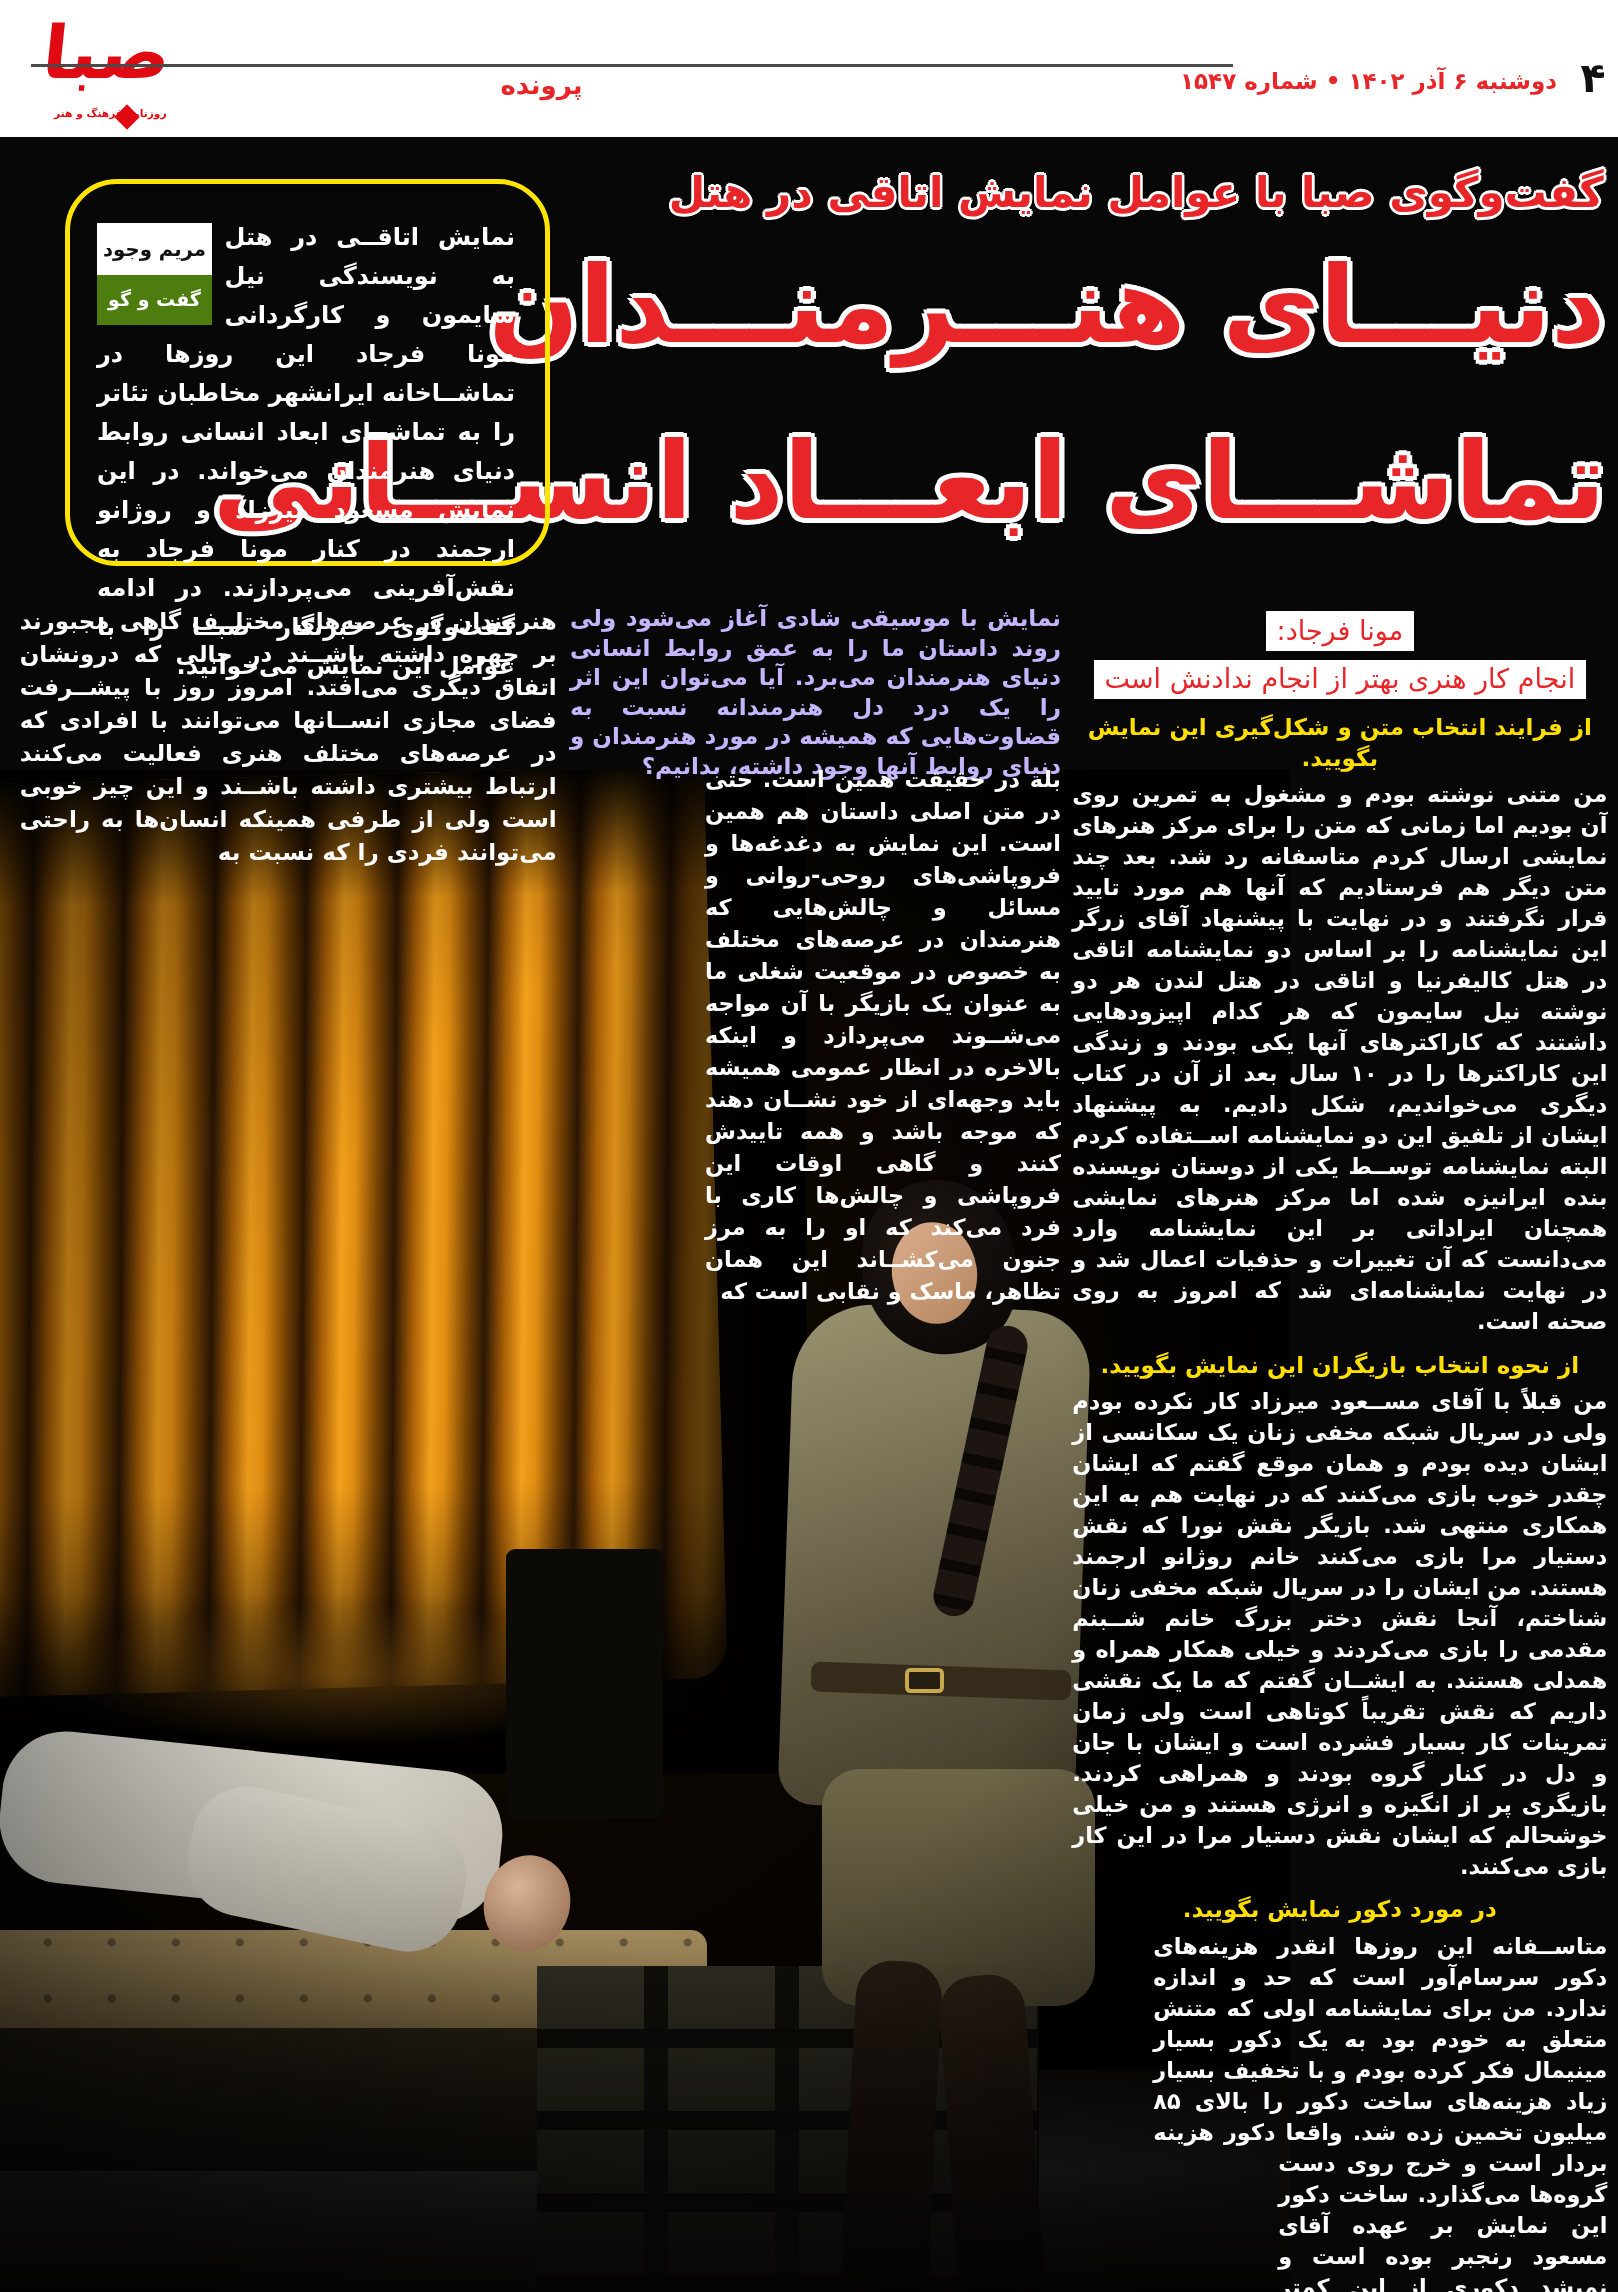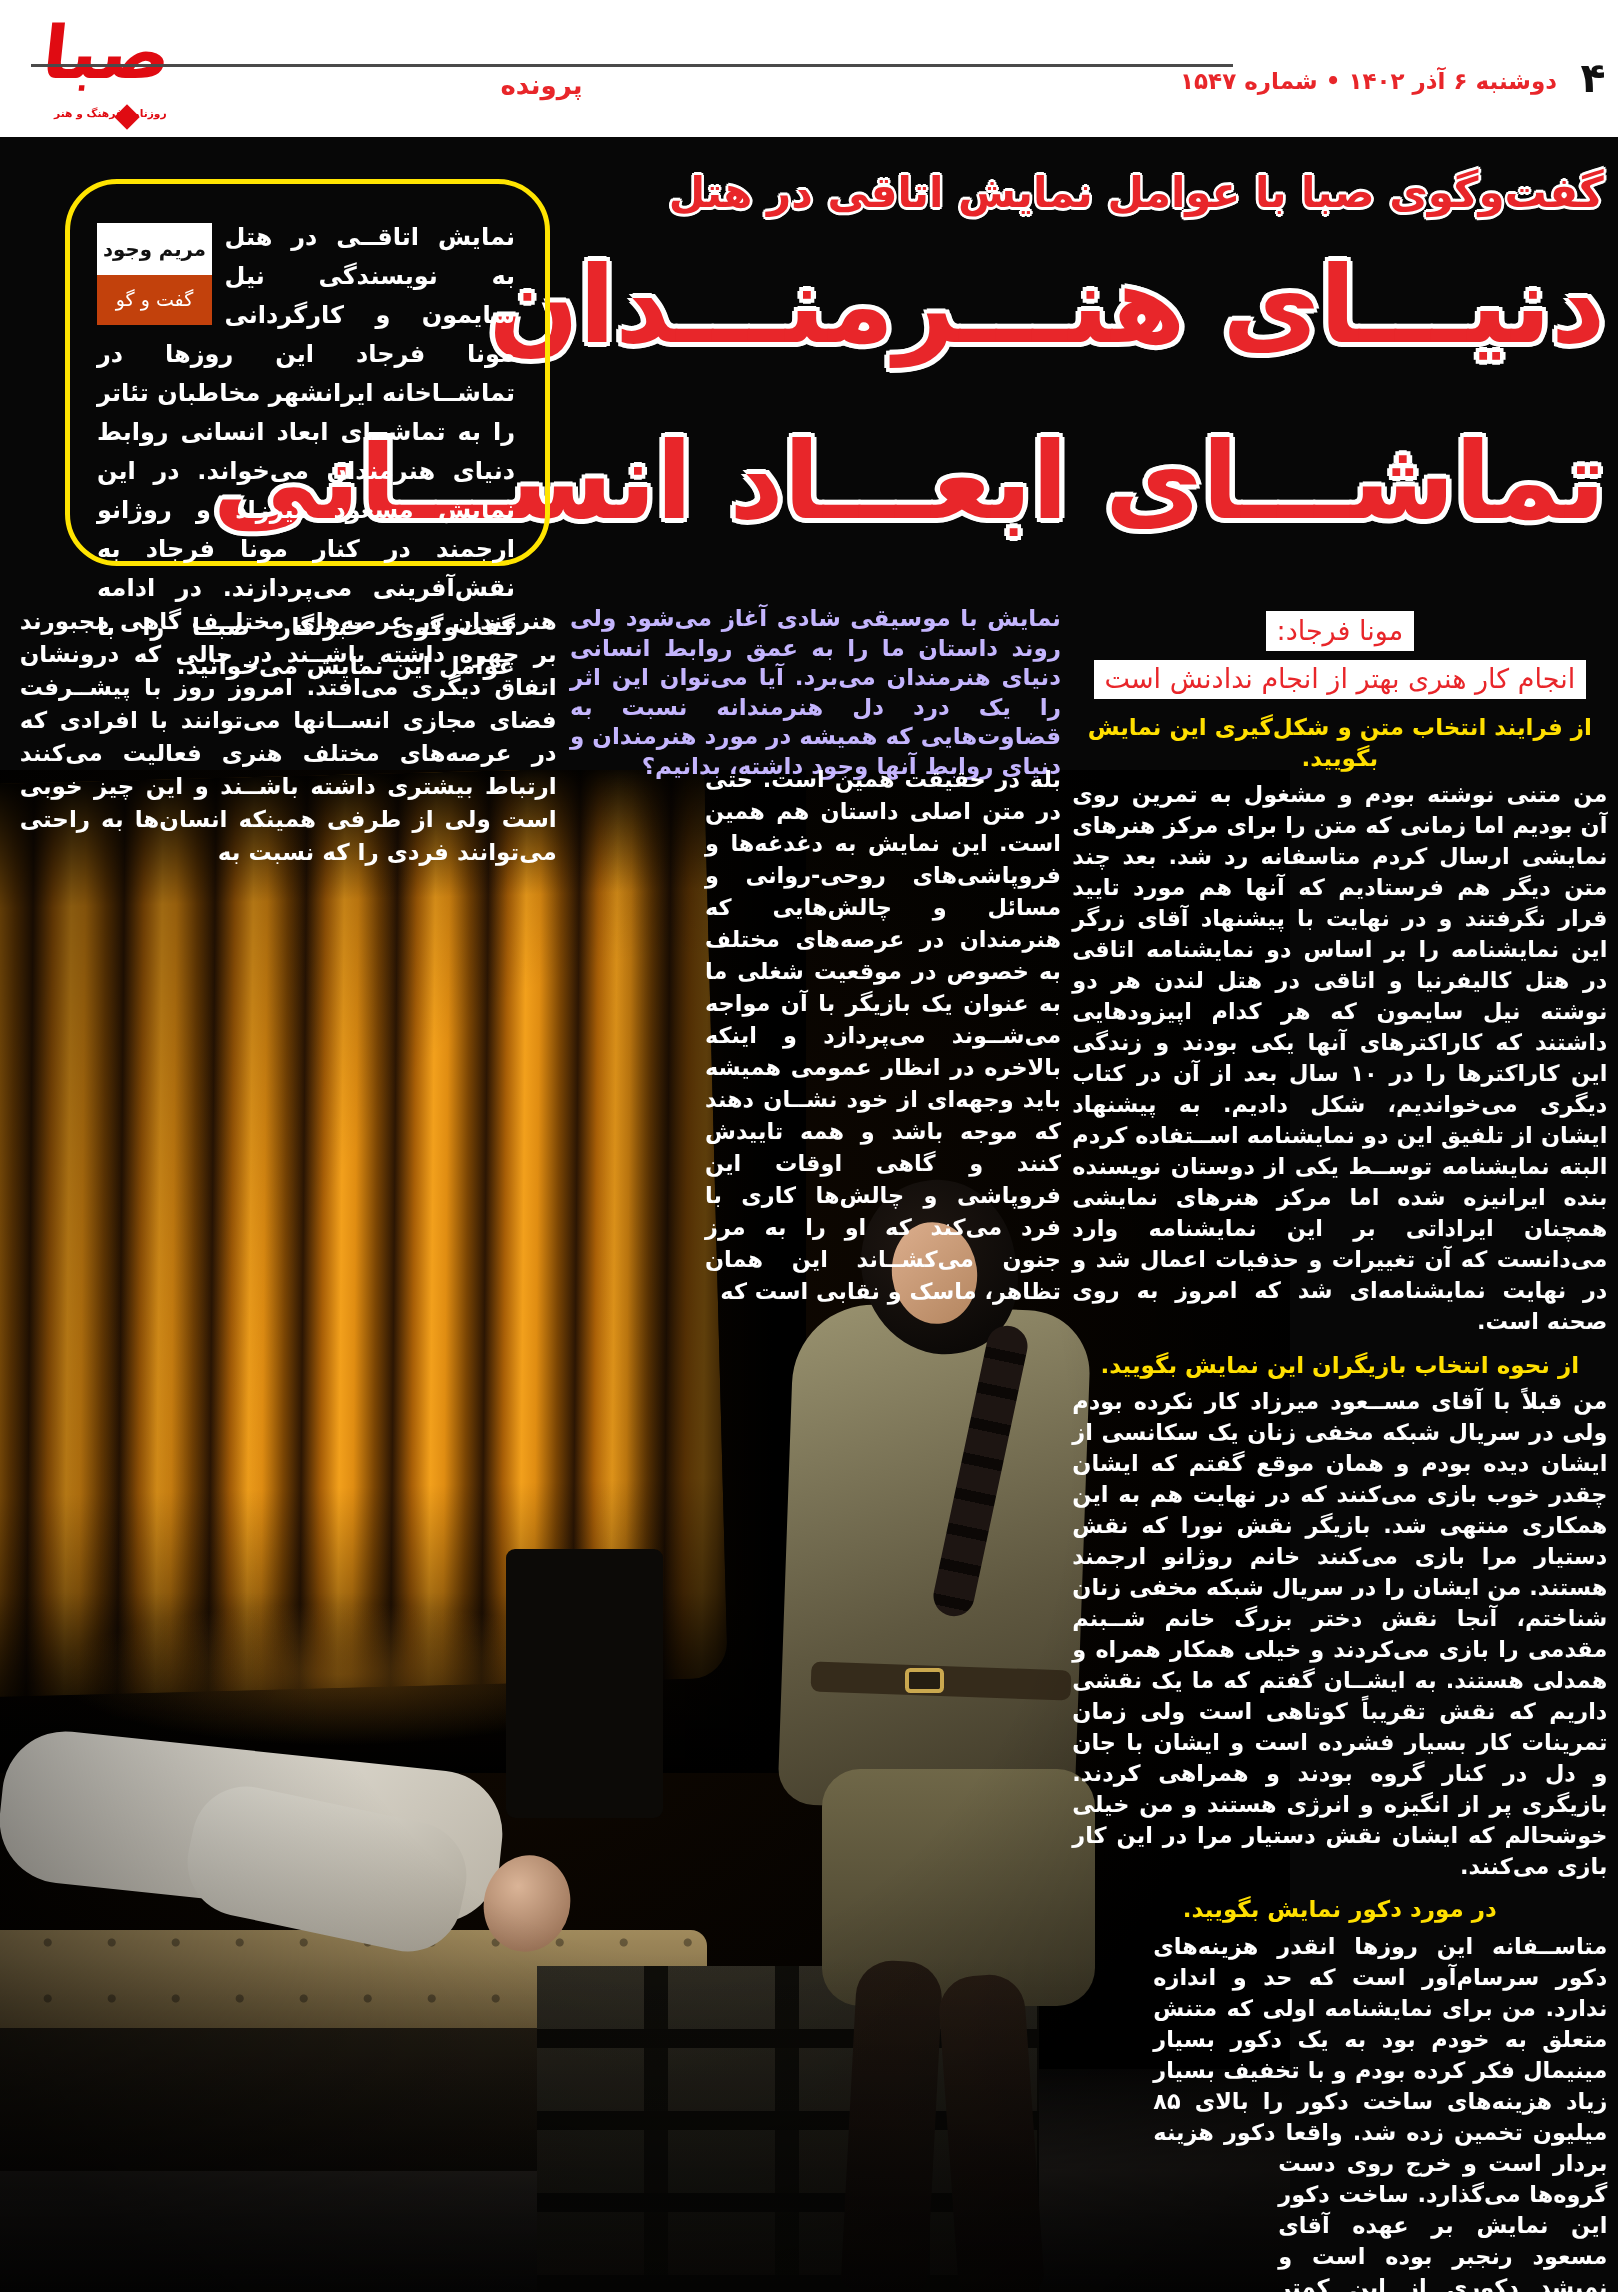--- a/index.html
+++ b/index.html
@@ -22,21 +22,21 @@
   .maintitle{position:absolute;top:218px;right:12.5px;left:564px;z-index:5;text-align:center;color:#e8262a;font-weight:bold;
     font-size:106px;line-height:176px;white-space:nowrap;
     text-shadow:-5.4px 0 #fff,5.4px 0 #fff,0 -5.4px #fff,0 5.4px #fff,-3.6px -3.6px #fff,3.6px 3.6px #fff,-3.6px 3.6px #fff,3.6px -3.6px #fff;}
 
   
   .leadbox{position:absolute;top:179px;left:65px;width:485px;height:387px;z-index:5;
     border:5.4px solid #ffe400;border-radius:52px;padding:34px 30px 18px 27px;}
   .leadbox .txt{font-size:24px;line-height:39px;font-weight:bold;color:#ffffff;text-align:justify;}
   .byline{float:left;width:115px;margin:5.4px 12.5px 7.2px 0;text-align:center;}
   .byline .name{background:#ffffff;color:#111;font-size:19.7px;font-weight:bold;padding:6.3px 3.6px;}
-  .byline .tag{background:#c2410c;color:#fff;font-size:19px;font-weight:normal;padding:5.4px 3.6px;}
+  .byline .tag{background:#4d7c0f;color:#fff;font-size:19px;font-weight:bold;padding:5.4px 3.6px;}
 
   
   .col{position:absolute;z-index:5;color:#fff;font-weight:bold;text-align:justify;}
   .leftcol{left:19.7px;top:605px;width:537px;font-size:23px;line-height:33px;}
   .question{right:557px;top:604px;width:491px;font-size:23px;line-height:29.6px;color:#c4b5fd;}
   .answer{right:557px;top:763px;width:356px;font-size:22.4px;line-height:32px;}
   .rightcol{right:10.7px;top:611px;width:535px;font-size:22.4px;line-height:31px;}
   .chip{text-align:center;margin:0 auto 9px auto;width:fit-content;background:#ffffff;color:#e8262a;
     font-size:27px;font-weight:normal;padding:1.8px 10.7px;line-height:36px;}
   .subq{color:#ffdf00;text-align:center;font-size:23px;margin:12.5px 0 5.4px 0;}

